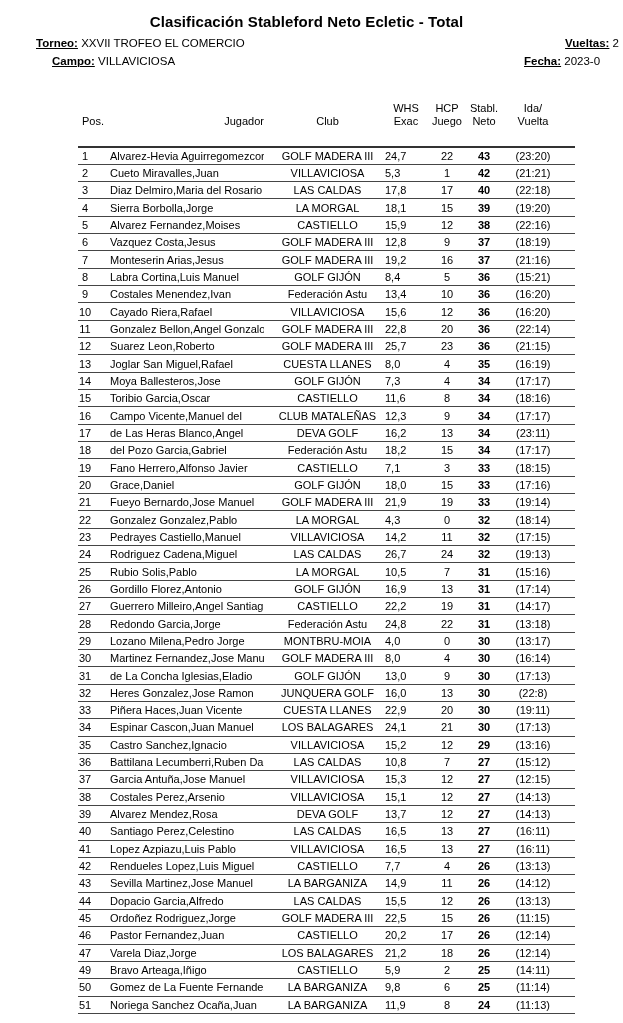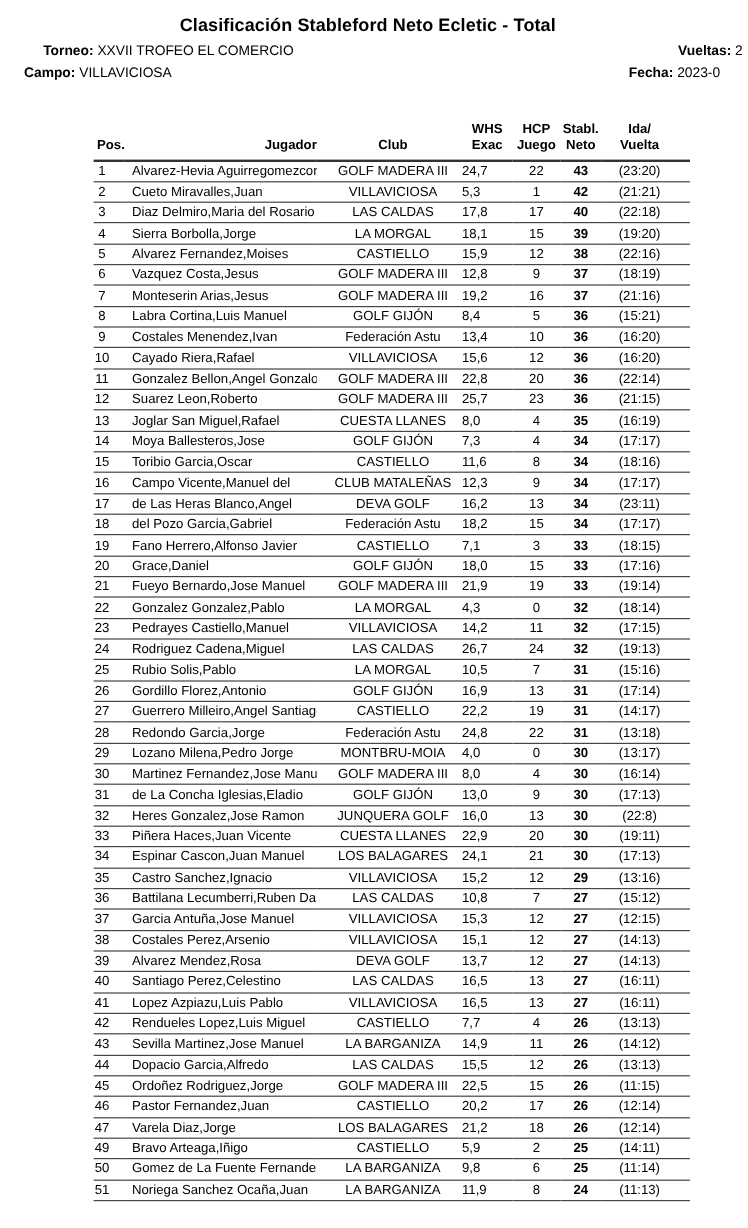--- a/index.html
+++ b/index.html
@@ -7,35 +7,35 @@
     width:623px;height:1023px;position:relative;overflow:hidden;
     background:#ffffff;color:#000;
     font-family:"Liberation Sans", sans-serif;
     -webkit-font-smoothing:antialiased;
   }
   .page-title{
     position:absolute;top:13px;left:0;width:613px;text-align:center;
     font-size:15px;font-weight:700;letter-spacing:.1px;
   }
   .info-line{position:absolute;font-size:11.5px;white-space:nowrap;}
-  .info-line b{font-weight:700;}
+  .info-line b{font-weight:700;text-decoration:underline;}
   .torneo{top:37px;left:36px;}
   .vueltas{top:37px;right:4px;}
-  .campo{top:55px;left:20px;}
+  .campo{top:55px;left:52px;}
   .fecha{top:55px;left:524px;}
   table.results{
     position:absolute;left:78px;top:92px;width:497px;
     border-collapse:collapse;table-layout:fixed;
     font-size:11px;
   }
   col.c-pos{width:26px;} col.c-jug{width:160px;} col.c-club{width:121px;}
   col.c-whs{width:42px;} col.c-hcp{width:40px;} col.c-neto{width:34px;} col.c-ida{width:74px;}
   thead th{
-    vertical-align:bottom;font-weight:700;font-size:11px;line-height:13px;
-    padding:10px 0 5px 0;white-space:nowrap;overflow:visible;
+    vertical-align:bottom;font-weight:400;font-size:11px;line-height:13px;
+    padding:10px 0 18px 0;white-space:nowrap;overflow:visible;
   }
   thead tr{border-bottom:2px solid #333;}
   th .hl{display:block;}
   th.col-pos{text-align:right;}
   th.col-jugador{text-align:right;padding-left:6px;}
   th.col-club{text-align:center;padding-left:6px;}
   th.col-whs,th.col-hcp,th.col-neto,th.col-ida{text-align:center;}
   th.col-ida{padding-right:10px;}
   tbody tr{height:17.33px;border-bottom:1px solid #454545;}
   tbody td{padding:0;white-space:nowrap;overflow:hidden;vertical-align:middle;}

